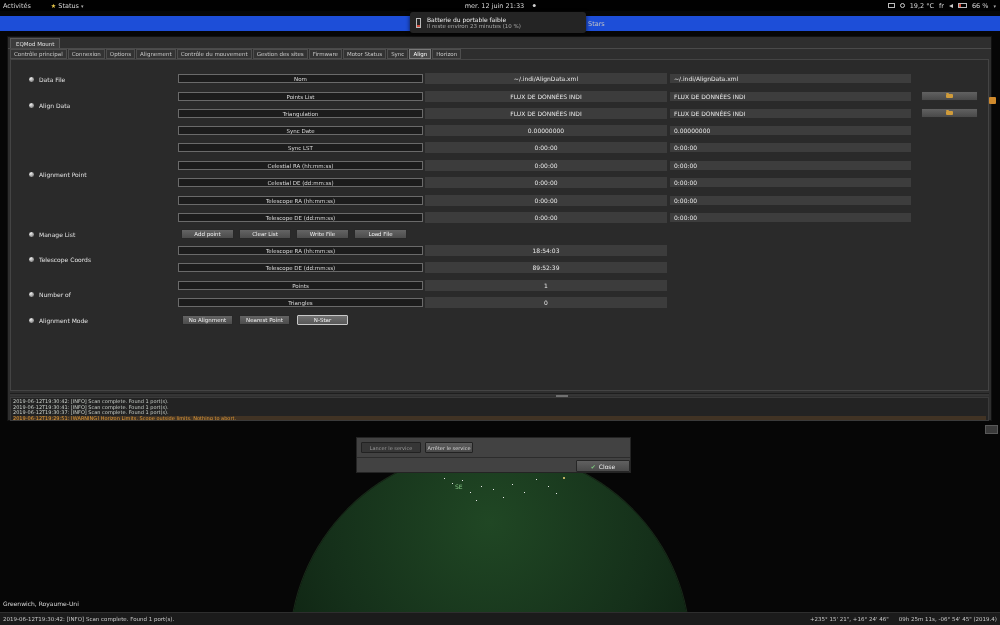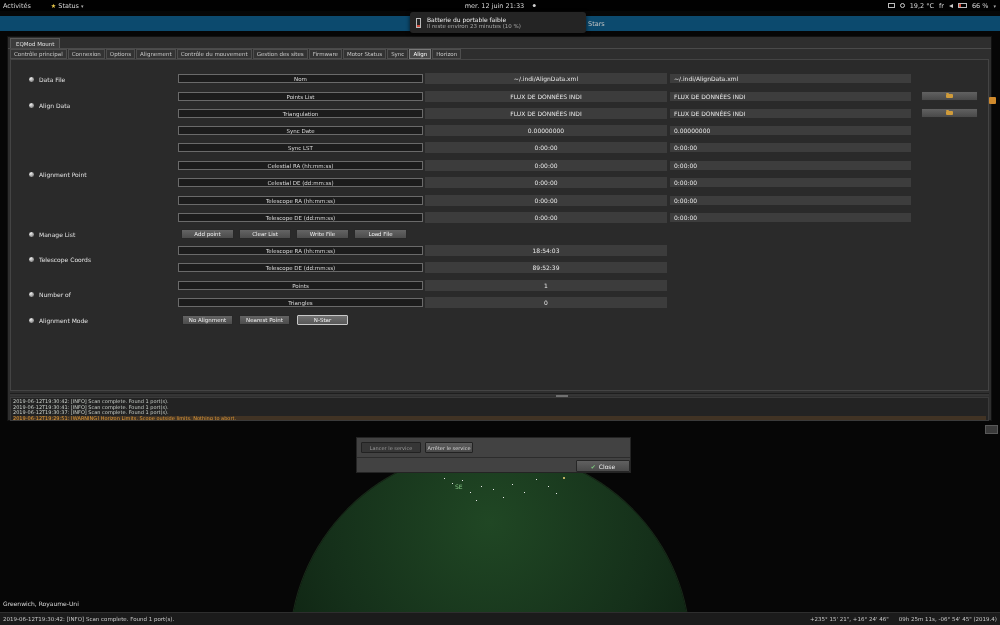--- a/index.html
+++ b/index.html
@@ -17,21 +17,21 @@
   .notifdot{width:3px;height:3px;border-radius:50%;background:#cfcfcf;display:inline-block;}
   #tb-right{position:absolute;right:4px;top:0;height:11px;display:flex;align-items:center;gap:5px;}
   .cast{width:7px;height:5px;border:1px solid #bbb;box-sizing:border-box;display:inline-block;}
   .weather{width:5px;height:5px;border:1px solid #ccc;border-radius:50%;box-sizing:border-box;display:inline-block;}
   .vol{width:0;height:0;border-top:2.5px solid transparent;border-bottom:2.5px solid transparent;
     border-right:4px solid #ccc;display:inline-block;}
   .batt{width:9px;height:4.5px;border:1px solid #bbb;box-sizing:border-box;position:relative;display:inline-block;}
   .batt-fill{position:absolute;left:0;top:0;bottom:0;width:2px;background:#d04a3a;}
 
   
-  #titlebar-band{position:absolute;left:0;top:16px;width:1000px;height:15px;background:#0c4a6e;z-index:2;}
+  #titlebar-band{position:absolute;left:0;top:16px;width:1000px;height:15px;background:#1d4ed8;z-index:2;}
   #titlebar-text{position:absolute;left:588px;top:4px;font-size:6.5px;color:#c4c4c4;}
 
   
   #notif{position:absolute;left:410px;top:12px;width:176px;height:21px;background:#242424;border-radius:3px;
     box-shadow:0 1px 4px rgba(0,0,0,.7);display:flex;align-items:center;padding:1px 6px;box-sizing:border-box;
     gap:6px;z-index:50;}
   .nbatt{width:5px;height:10px;border:1px solid #bbb;box-sizing:border-box;position:relative;flex:none;}
   .nbatt-fill{position:absolute;left:0;right:0;bottom:0;height:2px;background:#d04a3a;}
   .ntitle{font-size:6px;color:#f0f0f0;line-height:7px;}
   .nbody{font-size:5.5px;color:#a8a8a8;line-height:7px;}

